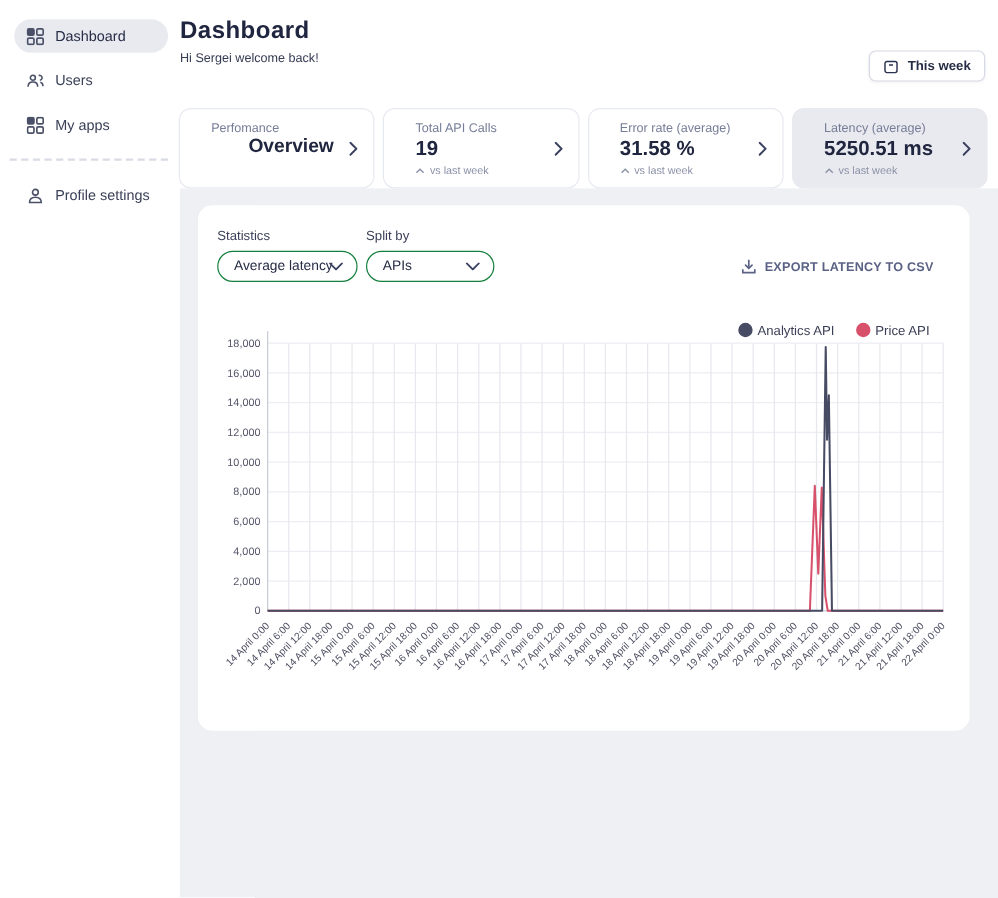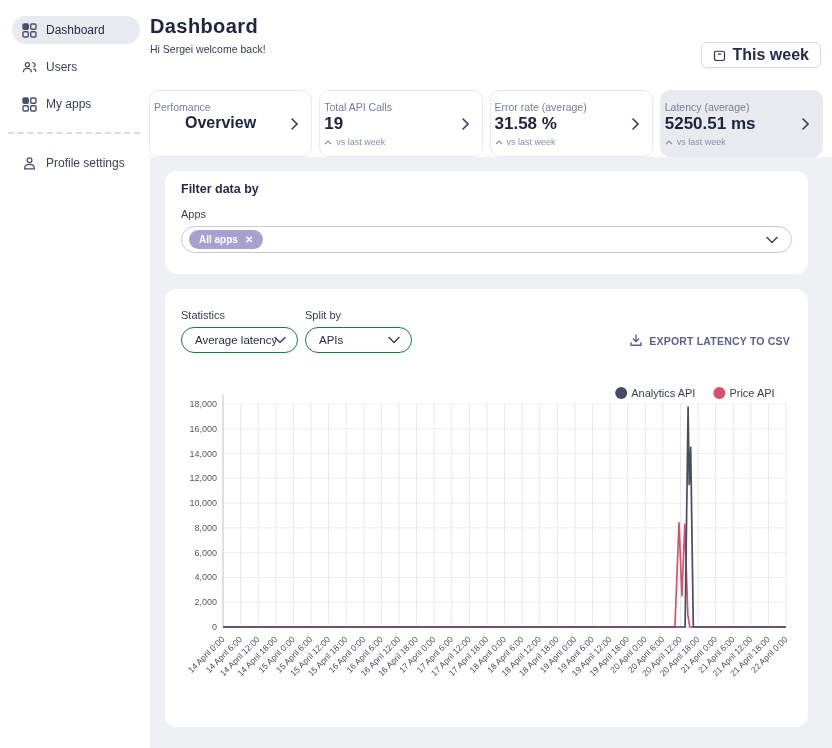--- a/index.html
+++ b/index.html
@@ -17,27 +17,27 @@
   .nav-icon svg { width:15px; height:15px; }
   .nav-divider { border-top:2px dashed #d9dce5; margin:14px 10px 15px 8px; }
 
   
   main { flex:1; display:flex; flex-direction:column; }
   .header { position:relative; height:90px; padding:15px 0 0 0; }
   .page-title { font-size:20px; font-weight:bold; letter-spacing:.4px; color:#20263f; }
   .page-subtitle { font-size:10.5px; margin-top:5px; color:#353b52; }
   .period-btn { position:absolute; right:19px; top:42px; display:flex; align-items:center; gap:7px;
     height:25px; padding:12px 11px; background:#fff; border:1px solid #d7dae4; border-radius:6px;
-    font-size:16px; font-weight:bold; color:#262c45; cursor:pointer; box-shadow:0 1px 2px rgba(40,45,70,.05); }
+    font-size:11px; font-weight:bold; color:#262c45; cursor:pointer; box-shadow:0 1px 2px rgba(40,45,70,.05); }
   .period-btn svg { width:13px; height:13px; }
 
   
   .cards-row { display:flex; gap:7px; margin:0 17px 0 -1px; height:67px; }
   .card { flex:1; position:relative; background:#fff; border:1px solid #e7e9f1; border-radius:10px;
-    padding:10px 26px 0 4px; }
+    padding:10px 26px 0 26px; }
   .card.selected { background:#e9eaef; border-color:#e9eaef; }
   .card-label { font-size:10.5px; color:#767d98; }
   .card-value { font-size:17px; font-weight:bold; color:#20263f; margin-top:1px; white-space:nowrap; }
   .card-note { display:flex; align-items:center; gap:4px; font-size:9px; color:#8b91a7; margin-top:3px; }
   .card-note svg { width:8px; height:5px; }
   .card-chevron { position:absolute; right:13px; top:50%; transform:translateY(-50%); display:flex; cursor:pointer; }
   .card-chevron svg { width:7px; height:12px; }
 
   
   .content { flex:1; background:#eef0f4; margin-top:0; padding:14px 32px 7px 15px; }
@@ -59,21 +59,21 @@
   .control-group { display:flex; flex-direction:column; }
   .control-group.g1 { width:117px; margin-right:7px; }
   .control-group.g2 { width:117px; margin-right:15px; }
   .control-group.g3 { width:107px; }
   .control-label { font-size:11px; color:#3a4057; margin-bottom:6px; }
   .dropdown { position:relative; display:flex; align-items:center; height:26px;
     border:1px solid #15803d; border-radius:14px; padding:0 26px 0 13px;
     font-size:11.5px; color:#262c45; background:#fff; cursor:pointer; white-space:nowrap; }
   .dd-chevron { position:absolute; right:11px; top:50%; transform:translateY(-50%); display:flex; }
   .export-link { margin-left:auto; align-self:flex-end; margin-bottom:6px; display:flex; align-items:center; gap:7px;
-    font-size:10.5px; font-weight:bold; letter-spacing:.2px; color:#5b6286; cursor:pointer; margin-right:2px; }
+    font-size:10.5px; font-weight:bold; letter-spacing:.2px; color:#5b6286; cursor:pointer; margin-right:14px; }
   .export-link svg { width:12px; height:13px; }
 
   .chart-wrap { margin-top:29px; }
   .chart-wrap svg { display:block; }
 </style>
 </head>
 <body>
 
 <div class="app">
 
@@ -197,35 +197,20 @@
         <span class="card-chevron">
           <svg viewBox="0 0 7 12" fill="none" stroke="#3a4160" stroke-width="1.6" stroke-linecap="round">
               <polyline points="1,1 6,6 1,11"></polyline>
             </svg>
         </span>
       </div>
     </div>
 
     <div class="content">
 
-      <div class="panel filter-panel">
-        <div class="filter-title">Filter data by</div>
-        <div class="field-label">Apps</div>
-        <div class="select-box">
-          <span class="chip">
-            <span>All apps</span>
-            <span class="chip-x">✕</span>
-          </span>
-          <span class="select-chevron">
-            <svg viewBox="0 0 12 7" fill="none" stroke="#3a4160" stroke-width="1.5" stroke-linecap="round">
-                <polyline points="1,1 6,6 11,1"></polyline>
-              </svg>
-          </span>
-        </div>
-      </div>
 
       <div class="panel stats-panel">
         <div class="controls-row">
           <div class="control-group g1">
             <span class="control-label">Statistics</span>
             <div class="dropdown">
               <span>Average latency</span>
               <span class="dd-chevron">
                 <svg viewBox="0 0 12 7" fill="none" stroke="#3a4160" stroke-width="1.5" stroke-linecap="round">
                     <polyline points="1,1 6,6 11,1"></polyline>

